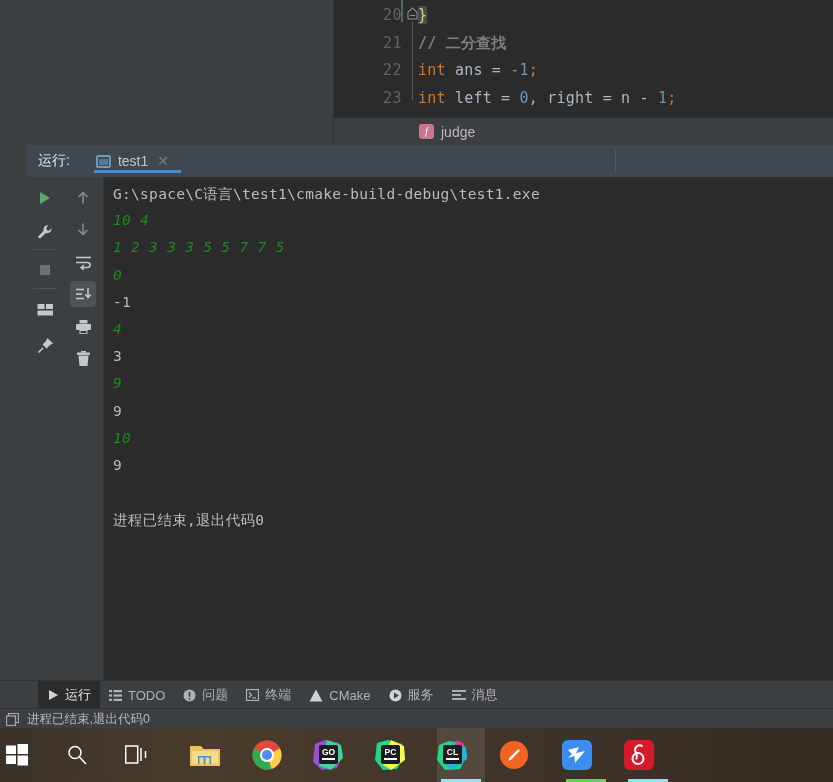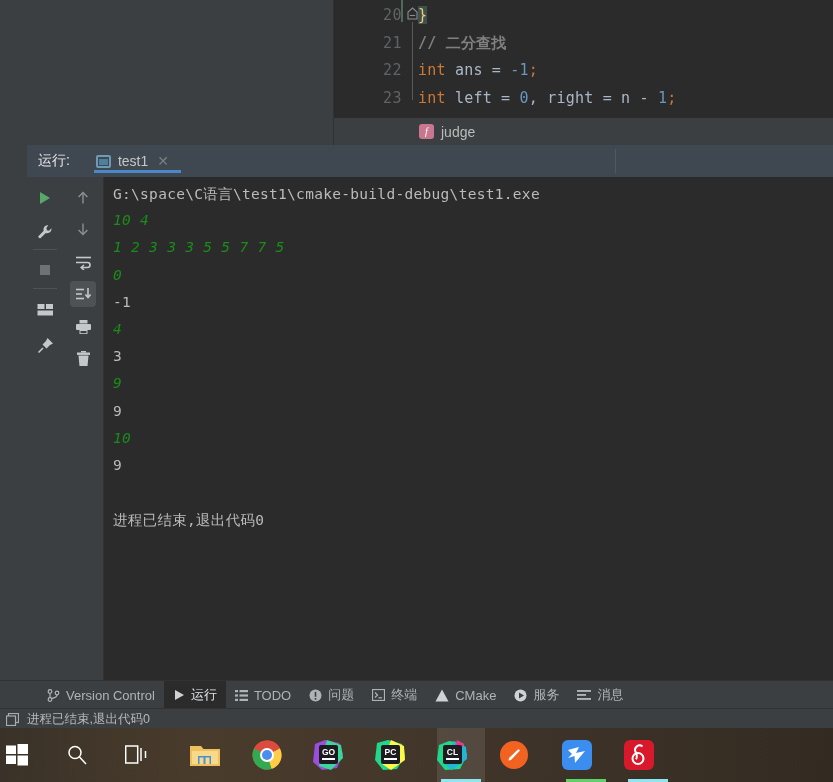--- a/index.html
+++ b/index.html
@@ -384,32 +384,20 @@
           <div class="cline c-white" style="top: 225.6px;">9</div>
           <div class="cline c-green" style="top: 252.8px;">10</div>
           <div class="cline c-white" style="top: 280px;">9</div>
           <div class="cline c-white" style="top: 307.2px;"></div>
           <div class="cline c-white" style="top: 334.4px;">进程已结束,退出代码0</div>
         </div>
     </div>
   </div>
 
   <div class="bottom-tabs" id="bottom-tabs" style="padding-left: 38px;">
-      <div class="btab">
-        <span class="bi">
-          <svg width="13" height="13" viewBox="0 0 13 13">
-            <circle cx="3" cy="2.5" r="1.8" fill="none" stroke="#b0b3b6" stroke-width="1.2"></circle>
-            <circle cx="3" cy="10.5" r="1.8" fill="none" stroke="#b0b3b6" stroke-width="1.2"></circle>
-            <circle cx="10" cy="4" r="1.8" fill="none" stroke="#b0b3b6" stroke-width="1.2"></circle>
-            <line x1="3" y1="4.3" x2="3" y2="8.7" stroke="#b0b3b6" stroke-width="1.2"></line>
-            <path d="M10 5.8 q0 3 -5.5 3.6" fill="none" stroke="#b0b3b6" stroke-width="1.2"></path>
-          </svg>
-        </span>
-        <span>Version Control</span>
-      </div>
       <div class="btab active">
         <span class="bi">
           <svg width="12" height="12" viewBox="0 0 12 12">
             <path d="M2 1 L11 6 L2 11 Z" fill="#cfd2d4"></path>
           </svg>
         </span>
         <span>运行</span>
       </div>
       <div class="btab">
         <span class="bi">

